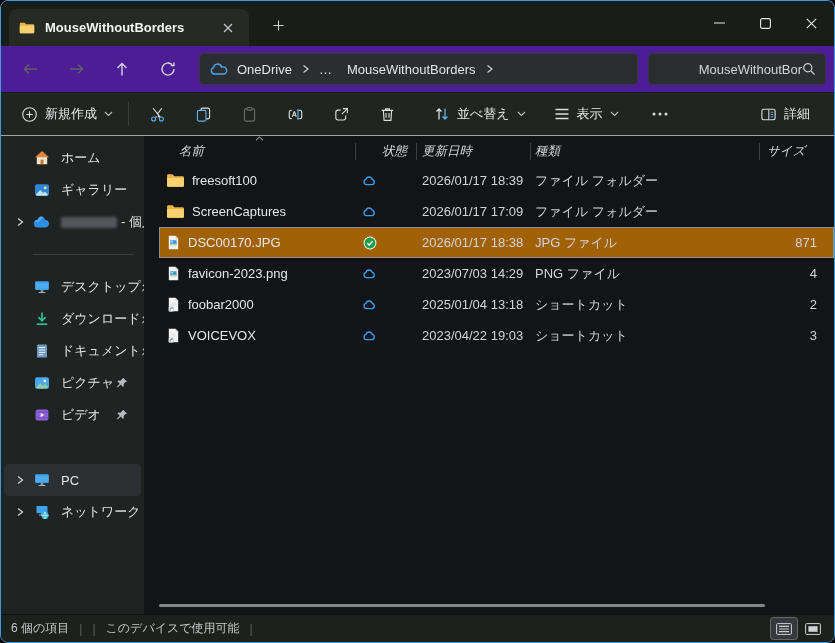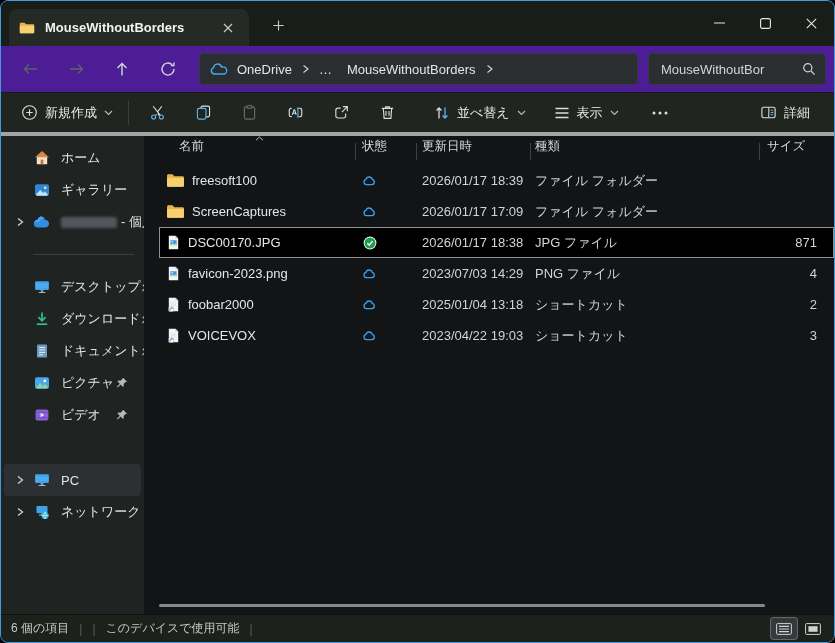--- a/index.html
+++ b/index.html
@@ -25,25 +25,25 @@
 
   
   .navbar{ height:46px; background:#4c1d95; display:flex; align-items:center; padding:0 8px 0 6px; flex:0 0 auto;}
   .navbtn{ width:46px; height:36px; display:flex; align-items:center; justify-content:center; border-radius:4px;}
   .addressbar{ flex:1; height:32px; margin-left:8px; background:#2a2e31; border:1px solid #343a3d;
                border-radius:5px; display:flex; align-items:center; padding:0 10px; gap:9px; }
   .crumb{ font-size:13px; color:#e3e5e6; white-space:nowrap; }
   .searchbox{ width:178px; height:32px; margin-left:10px; background:#2a2e31; border:1px solid #343a3d;
               border-radius:5px; display:flex; align-items:center; padding:0 9px 0 12px; }
   .searchbox input{ flex:1; min-width:0; background:transparent; border:none; outline:none;
-                    color:#d2d4d5; font-size:13px; font-family:inherit; }
+                    color:#d2d4d5; font-size:13px; font-family:inherit;text-align:right; }
 
   
   .toolbar{ height:44px; background:#202419; background:#212520; border-top:1px solid #16191a;
-            border-bottom:4px solid #a3a3a3; display:flex; align-items:center; padding:0 14px 0 10px; flex:0 0 auto;}
+            border-bottom:1px solid #a3a3a3; display:flex; align-items:center; padding:0 14px 0 10px; flex:0 0 auto;}
   .tbtn{ display:flex; align-items:center; gap:7px; height:36px; padding:0 10px; border-radius:4px;
          font-size:13px; color:#e8eaeb; white-space:nowrap; }
   .ibtn{ width:46px; height:36px; display:flex; align-items:center; justify-content:center; border-radius:4px;}
   .tsep{ width:1px; height:24px; background:#3a3e41; margin:0 5px; }
   .disabled{ opacity:.42; }
   .details-btn{ margin-left:auto; }
 
   
   .main{ flex:1; min-height:0; display:flex; }
   .sidebar{ width:143px; background:#1f2321; padding-top:6px; flex:0 0 auto; }
@@ -56,31 +56,31 @@
   .side-sep{ height:33px; display:flex; align-items:center; }
   .side-sep > div{ height:1px; background:#3a3e40; flex:1; margin:0 10px 0 32px; }
   .side-gap{ height:33px; }
   .redacted{ display:inline-block; width:56px; height:11px; background:#53575b; border-radius:2px; filter:blur(1.6px); }
 
   
   .filepane{ flex:1; min-width:0; background:#121416; position:relative; padding-top:2px; }
   .listheader, .filerow{ margin-left:15px; width:calc(100% - 15px); display:grid;
       grid-template-columns:197px 61px 114px 229px 1fr; align-items:center; }
   .listheader{ height:27px; font-size:12.5px; color:#d6d8d9; position:relative; }
-  .hcell{ height:100%; display:flex; align-items:flex-start; position:relative; }
+  .hcell{ height:100%; display:flex; align-items:center; position:relative;font-style:italic; }
   .hcell.name{ padding-left:20px; }
-  .hcell.status{ padding-left:6px; }
+  .hcell.status{ padding-left:6px;margin-left:20px; }
   .hcell.modified{ padding-left:5px; }
   .hcell.kind{ padding-left:4px; }
   .hcell.size{ padding-left:7px; }
   .hdiv::after{ content:""; position:absolute; right:0; top:5px; height:17px; width:1px; background:#3c4043; }
   .sort-caret{ position:absolute; left:96px; top:-2px; }
 
   .filerow{ height:31px; font-size:13px; color:#e4e6e7; }
-  .filerow.selected{ background:#000000; box-shadow:inset 0 0 0 1px #8e9092; }
+  .filerow.selected{ background:#a16207; box-shadow:inset 0 0 0 1px #8e9092; }
   .cell{ display:flex; align-items:center; min-width:0; }
   .cell.name{ padding-left:7px; gap:7px; }
   .cell.name span{ white-space:nowrap; overflow:hidden; }
   .cell.status{ padding-left:7px; }
   .cell.modified{ padding-left:5px; color:#d2d4d5; }
   .cell.kind{ padding-left:4px; color:#d2d4d5; }
   .cell.size{ justify-content:flex-end; padding-right:17px; color:#d2d4d5; overflow:hidden; white-space:nowrap;}
   .hscroll{ position:absolute; left:15px; bottom:7px; width:606px; height:3px; background:#85888a; border-radius:2px; }
 
   

